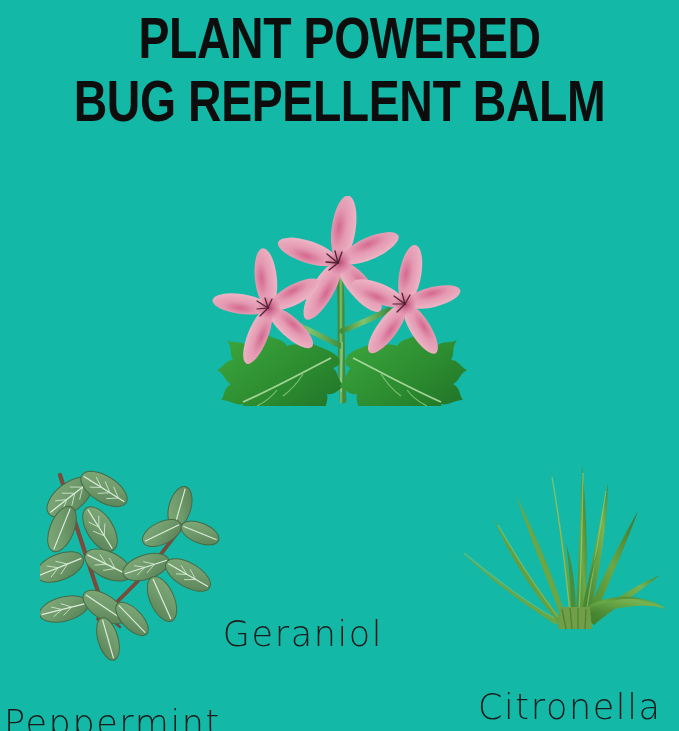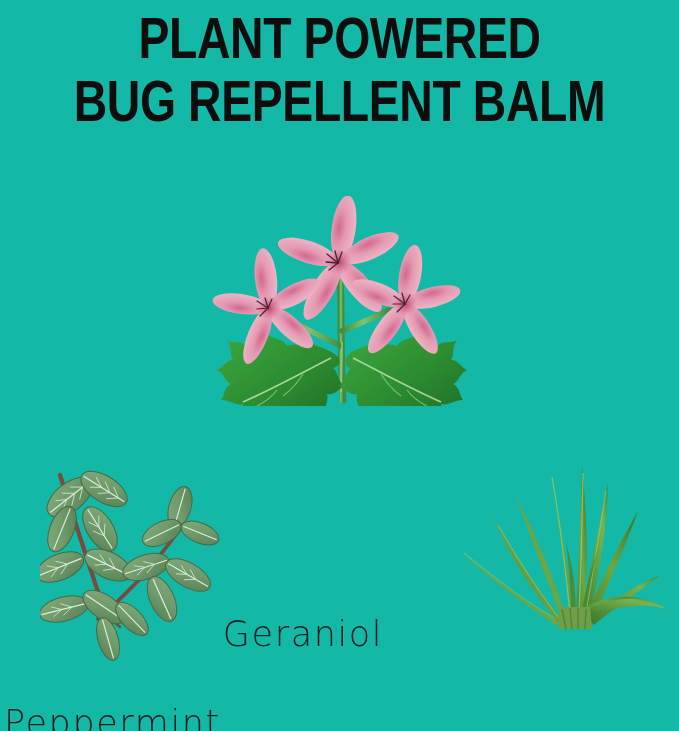--- a/index.html
+++ b/index.html
@@ -359,15 +359,16 @@
         <path d="M124 162 C122 136 122 112 118 86 C126 112 128 136 128 162 Z" fill="#4a8a32" opacity="0.9"></path>
         <path d="M132 162 C136 138 142 116 150 92 C144 118 138 140 136 162 Z" fill="#4a8a32" opacity="0.85"></path>
       </g>
 
       <g>
         <path d="M112 150 L142 150 L144 172 L110 172 Z" fill="#6f9f46"></path>
         <path d="M114 152 L118 172 M122 151 L124 172 M130 151 L130 172 M138 152 L137 172" stroke="#4c7a32" stroke-width="1.3" fill="none" opacity="0.8"></path>
       </g>
     </svg>
 
+    <div class="plant-label" id="label-citronella">Citronella</div>
   </div>
 
 </div>
 
 </body></html>

